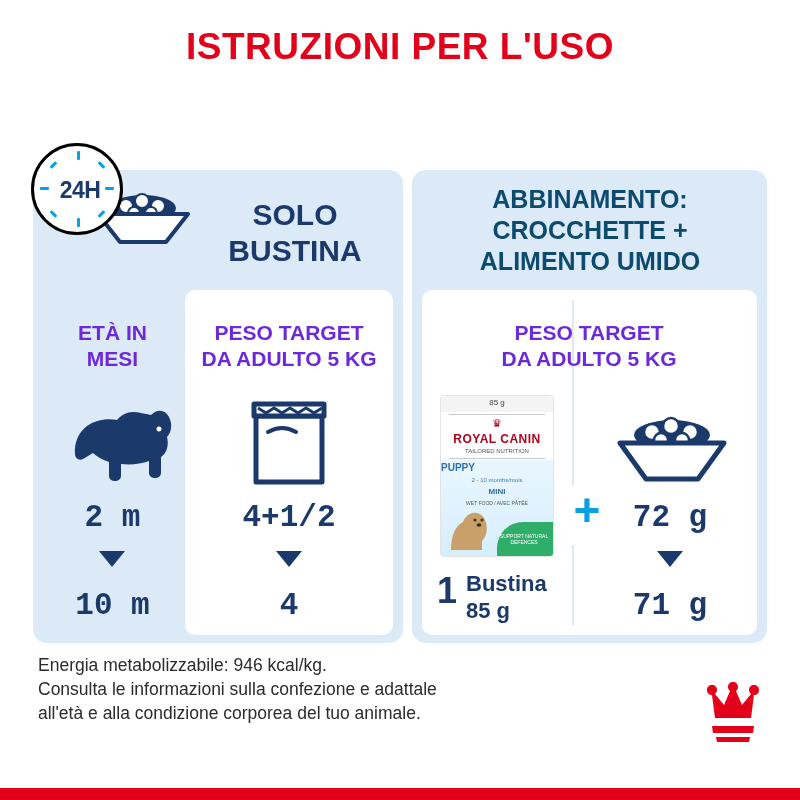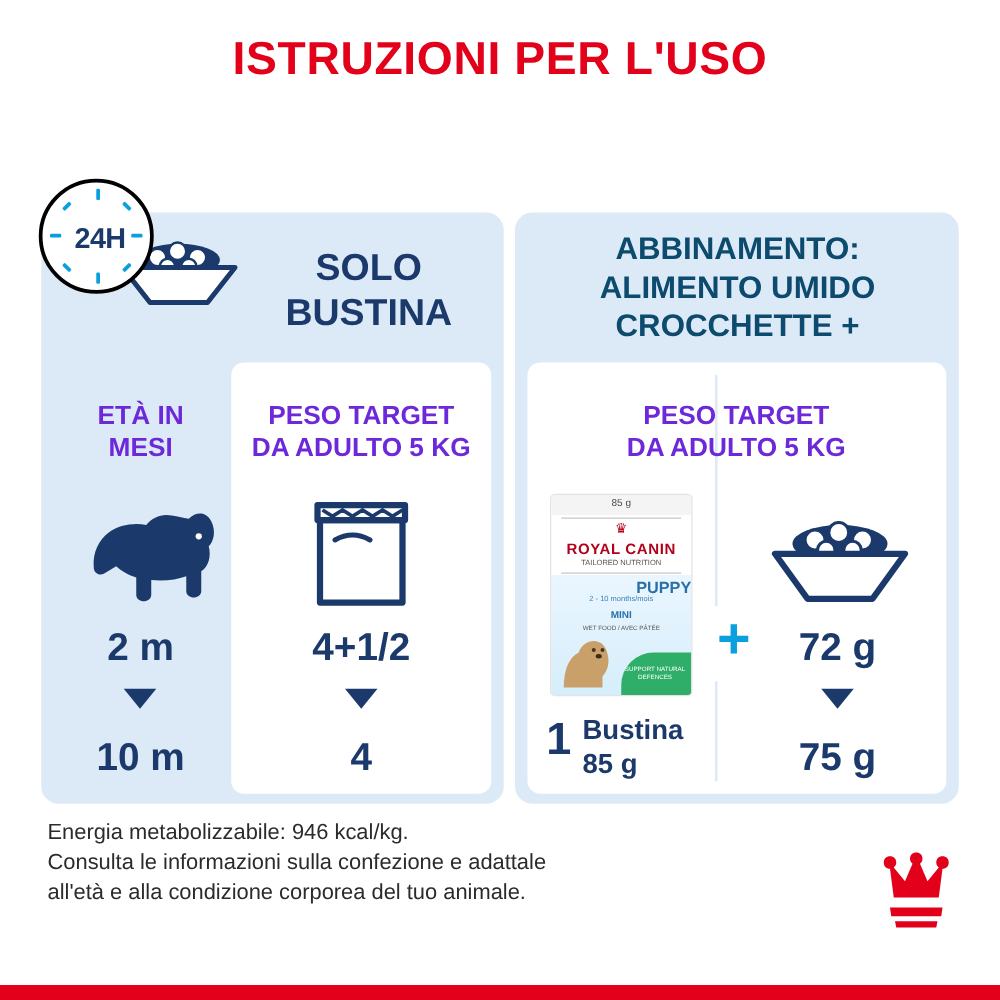--- a/index.html
+++ b/index.html
@@ -151,20 +151,21 @@
     font-size: 21px;
   }
 
   
   .val {
     position: absolute;
     color: #1b3a6b;
     font-weight: bold;
     text-align: center;
     font-size: 31px;
+    font-family: Liberation Mono, monospace;
   }
   .val-age-top   { left: 45px;  top: 500px; width: 135px; }
   .val-age-bot   { left: 45px;  top: 588px; width: 135px; }
   .val-left-top  { left: 190px; top: 500px; width: 198px; }
   .val-left-bot  { left: 190px; top: 588px; width: 198px; }
   .val-right-top { left: 600px; top: 500px; width: 140px; }
   .val-right-bot { left: 600px; top: 588px; width: 140px; }
 
   .arrow {
     position: absolute;
@@ -310,22 +311,22 @@
   .product .prod-sub {
     position: absolute;
     top: 52px; left: 0; right: 0;
     text-align: center;
     font-size: 6px;
     color: #555;
   }
   .product .prod-puppy {
     position: absolute;
     top: 66px; left: 0; right: 0;
-    text-align: right;
-    font-size: 13px;
+    text-align: left;
+    font-size: 10px;
     font-weight: bold;
     color: #2a6fa8;
   }
   .product .prod-age {
     position: absolute;
     top: 81px; left: 0; right: 0;
     text-align: center;
     font-size: 6px;
     color: #3a7fb5;
   }
@@ -431,22 +432,22 @@
     <div class="clock-label">24H</div>
   </div>
 
   <div class="head-left">
     <div>SOLO</div>
     <div>BUSTINA</div>
   </div>
 
   <div class="head-right">
     <div>ABBINAMENTO:</div>
+    <div>CROCCHETTE +</div>
     <div>ALIMENTO UMIDO</div>
-    <div>CROCCHETTE +</div>
   </div>
 
   <div class="col-head col-head-age">
     <div>ETÀ IN</div>
     <div>MESI</div>
   </div>
 
   <div class="col-head col-head-target-left">
     <div>PESO TARGET</div>
     <div>DA ADULTO 5 KG</div>
@@ -506,21 +507,21 @@
   <div class="val val-age-top">2 m</div>
   <div class="arrow arrow-age"></div>
   <div class="val val-age-bot">10 m</div>
 
   <div class="val val-left-top">4+1/2</div>
   <div class="arrow arrow-left"></div>
   <div class="val val-left-bot">4</div>
 
   <div class="val val-right-top">72 g</div>
   <div class="arrow arrow-right"></div>
-  <div class="val val-right-bot">75 g</div>
+  <div class="val val-right-bot">71 g</div>
 
   <div class="pouch-count">1</div>
   <div class="pouch-text">
     <div>Bustina</div>
     <div>85 g</div>
   </div>
 
   <div class="note">
     <div>Energia metabolizzabile: 946 kcal/kg.</div>
     <div>Consulta le informazioni sulla confezione e adattale</div>

